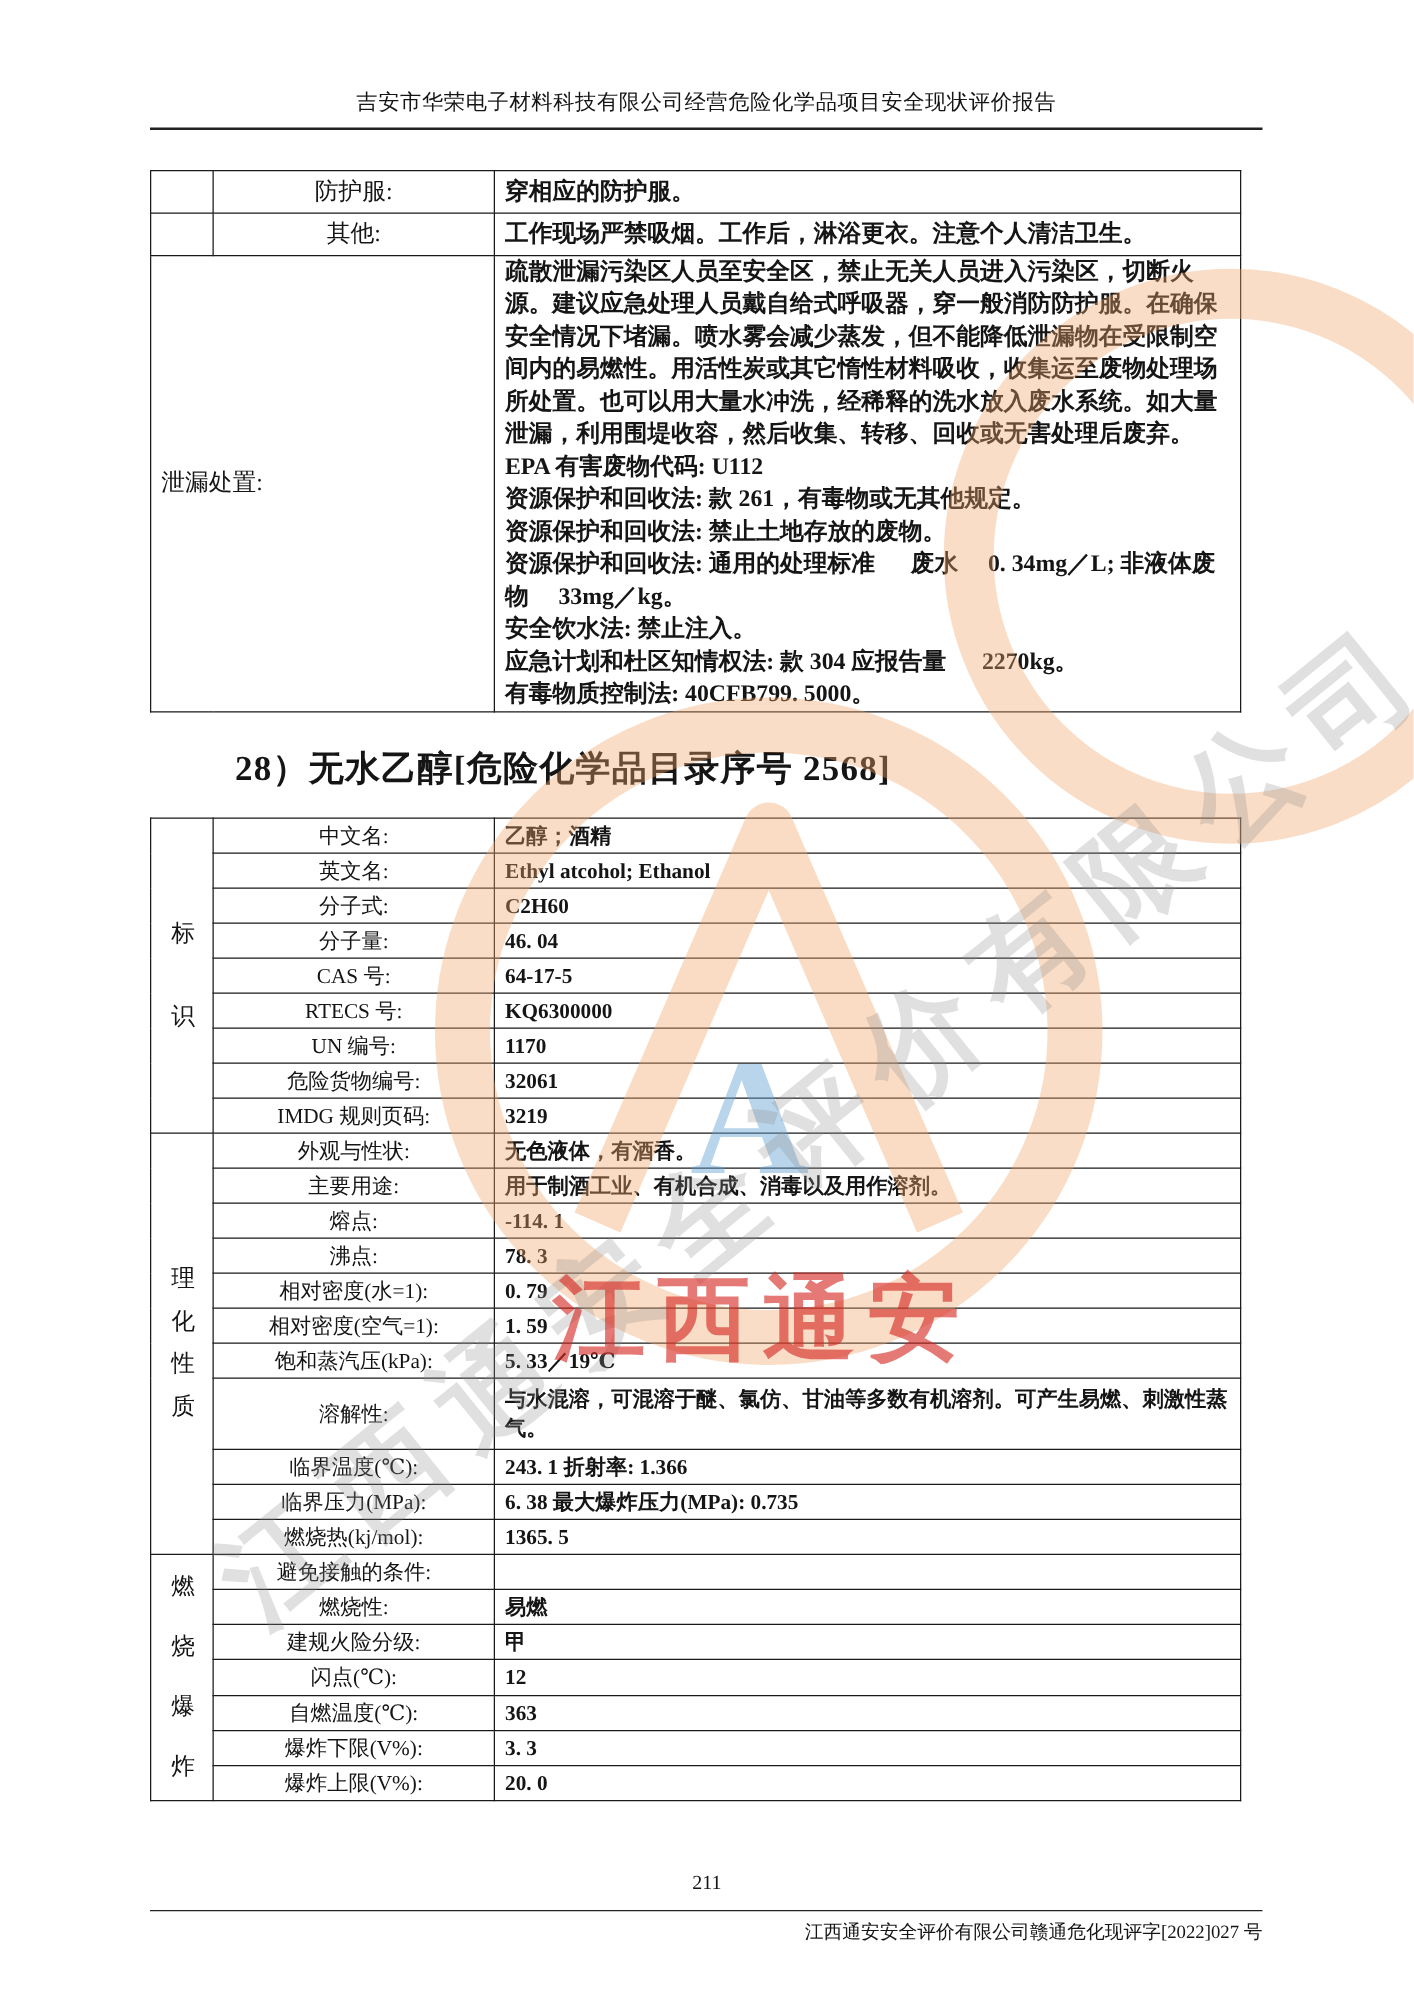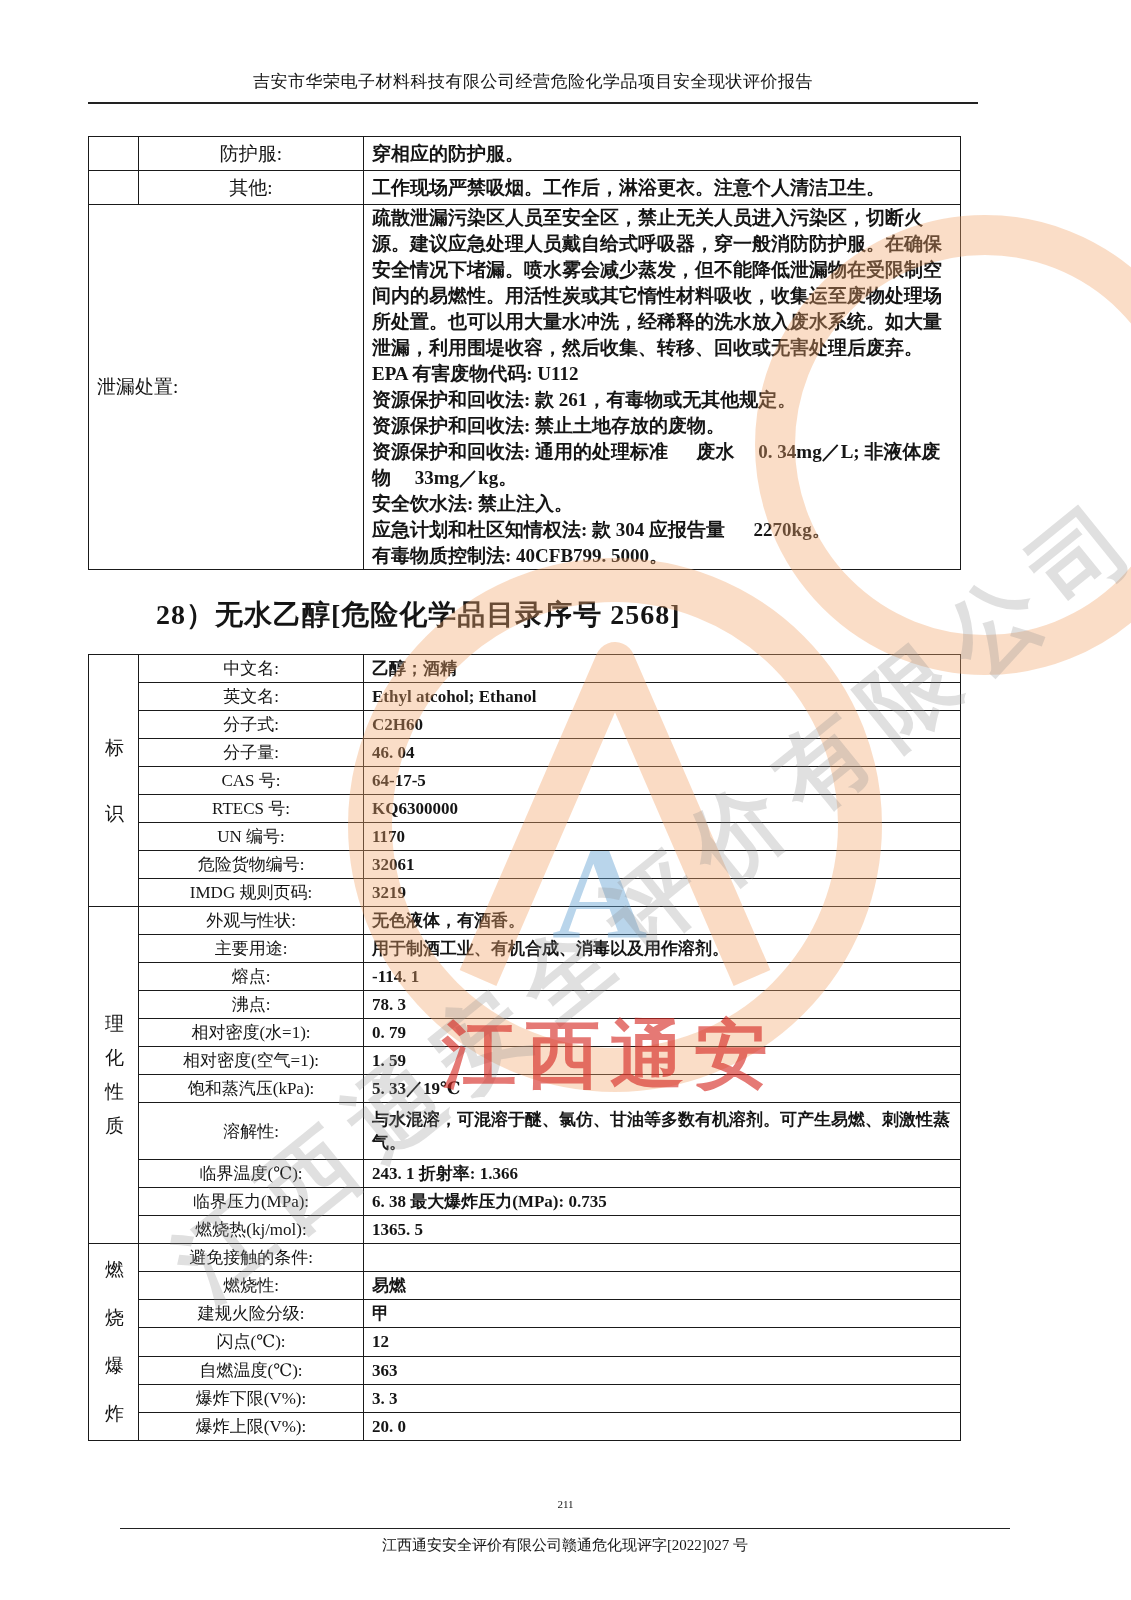--- a/index.html
+++ b/index.html
@@ -4,21 +4,21 @@
 <style>
   * { margin:0; padding:0; box-sizing:border-box; }
   html,body { width:1131px; height:1600px; }
   body {
     position:relative;
     background:#ffffff;
     overflow:hidden;
     font-family:"Liberation Serif","DejaVu Serif",serif;
     color:#151515;
   }
-  .content { position:relative; z-index:1; margin:0 121px 0 88px; width:890px; }
+  .content { position:relative; z-index:1; margin:0 121px 0 120px; width:890px; }
 
   .header {
     padding-top:70px;
     text-align:center;
     font-size:17px;
     letter-spacing:0.5px;
     padding-bottom:9px;
     border-bottom:2px solid #222;
   }
 
@@ -47,25 +47,25 @@
   
   .t2 td { font-size:17px; line-height:23px; height:28px; }
   .t2 .tall-cell { height:57px; }
   .gcell { text-align:center; vertical-align:middle; }
   .vlabel { width:1.1em; margin:0 auto; word-break:break-all; text-align:right; font-size:19px; }
   .vlabel.g0 { line-height:66px; }
   .vlabel.g1 { line-height:34px; }
   .vlabel.g2 { line-height:48px; }
 
   
-  .page-num { position:absolute; z-index:1; top:1498px; left:0; width:1131px; text-align:center; font-size:11px; }
+  .page-num { position:absolute; z-index:1; top:1498px; left:0; width:1131px; text-align:center; font-size:16px; }
   .footer {
     position:absolute; z-index:1; top:1528px; left:120px; width:890px;
     border-top:1.5px solid #222; padding-top:7px;
-    display:flex; justify-content:center; font-size:15px;
+    display:flex; justify-content:flex-end; font-size:15px;
   }
 
   
   .wm-layer { position:absolute; inset:0; z-index:2; pointer-events:none; }
   .wm-svg { position:absolute; left:0; top:0; }
   .wm-diagonal {
     position:absolute; left:150px; top:1230px;
     transform:rotate(-39deg); transform-origin:left top;
     font-size:92px; letter-spacing:18px; white-space:nowrap;
     color:rgba(145,145,145,0.28); font-weight:bold;

